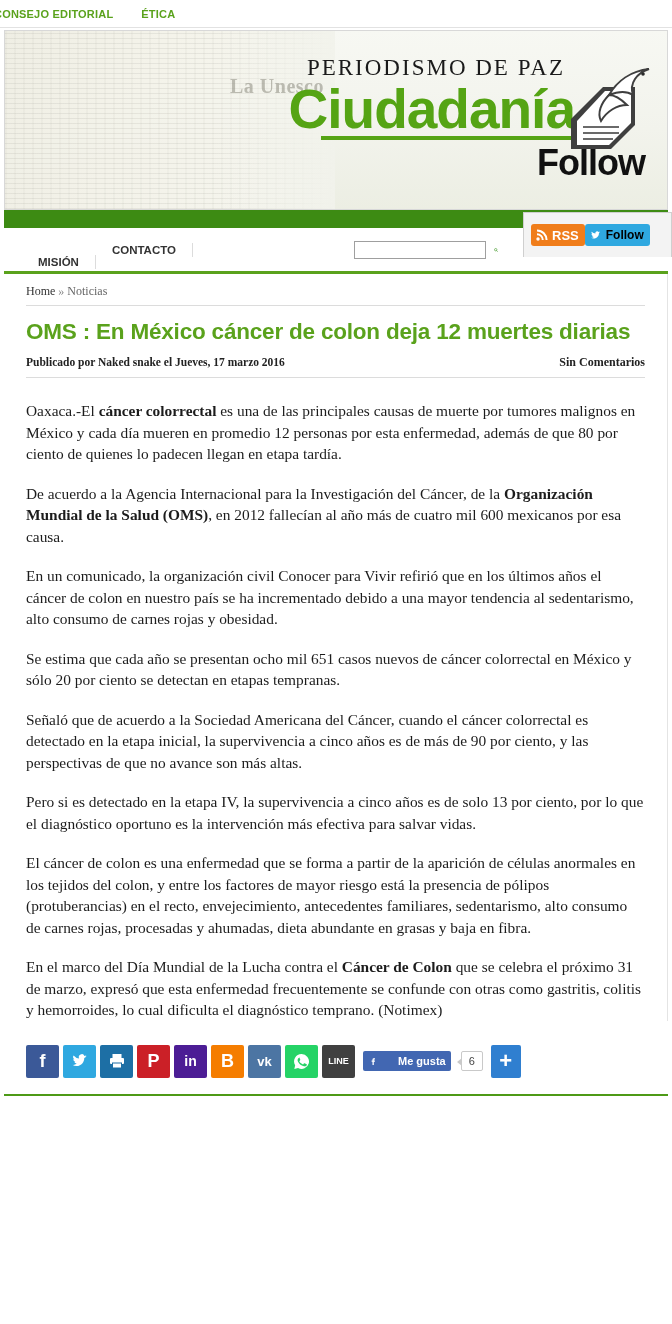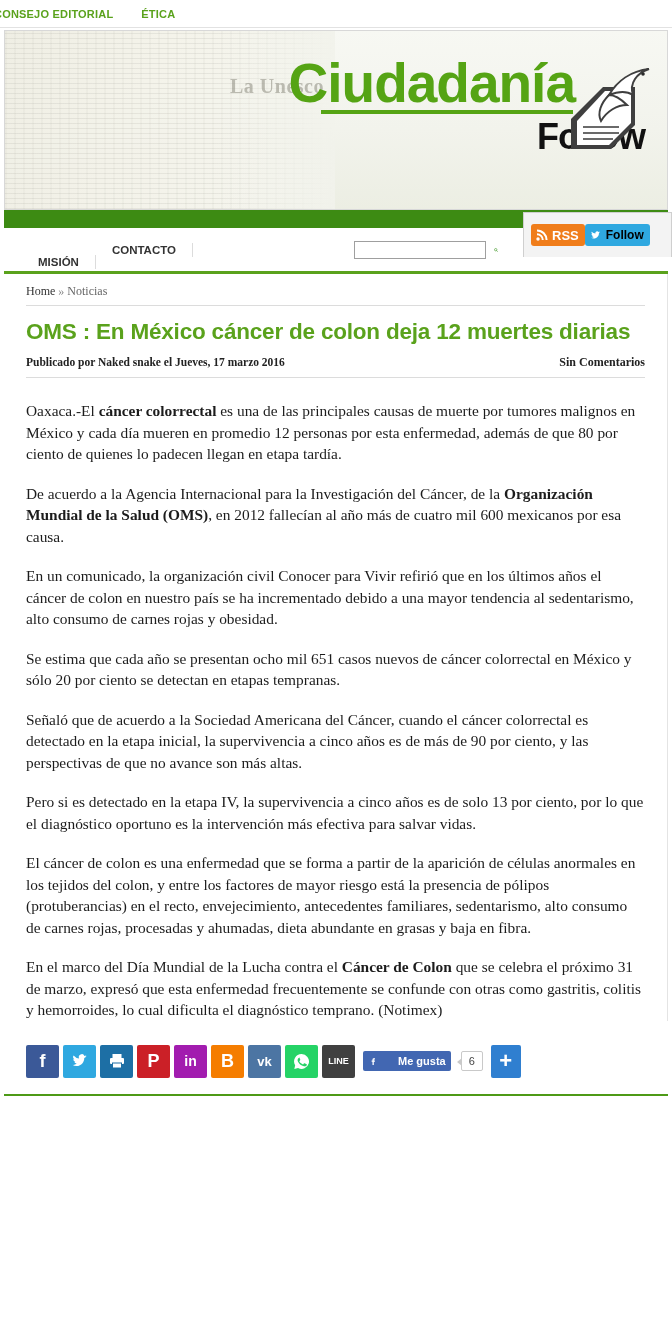--- a/index.html
+++ b/index.html
@@ -273,21 +273,21 @@
     color: #fff;
     font-family: "Liberation Sans", sans-serif;
     font-weight: bold;
     font-size: 18px;
     border-radius: 2px;
   }
   .fb   { background:#3b5998; }
   .tw   { background:#2fa8e0; }
   .pr   { background:#1d6fa5; }
   .pin  { background:#cb2027; }
-  .li   { background:#a21caf; }
+  .li   { background:#4c1d95; }
   .bl   { background:#f57d00; }
   .vk   { background:#4c75a3; }
   .wa   { background:#25d366; }
   .line { background:#404040; }
   .fblike {
     height: 20px;
     display: flex; align-items: center;
     background: #4267b2;
     color: #fff;
     font-family: "Liberation Sans", sans-serif;
@@ -338,20 +338,21 @@
 <div class="topnav">
   <a href="#" class="tn1">CONSEJO EDITORIAL</a>
   <a href="#" class="tn2">ÉTICA</a>
 </div>
 
 <div class="masthead">
   <div class="paper-texture"></div>
   <div class="texture-head">La Unesco</div>
 
   <div class="logo-block">
+    <div class="logo-kicker">PERIODISMO DE PAZ</div>
     <div class="logo-main">Ciudadanía</div>
     <div class="logo-underline"></div>
     <div class="logo-sub">Follow</div>
   </div>
 
   <svg class="dove" viewBox="0 0 100 110">
     <path d="M14 88 L54 88 L78 64 L78 26 L46 26 L14 58 Z" fill="#3f3f3f"></path>
     <path d="M20 84 L52 84 L74 62 L74 30 L48 30 L20 60 Z" fill="#ffffff"></path>
     <path d="M26 66 L62 66 M26 72 L62 72 M26 78 L56 78" stroke="#6a6a6a" stroke-width="2"></path>
     <path d="M92 8 C74 10 60 20 52 34 C62 30 70 30 76 34 C72 22 80 12 92 8 Z" fill="#ffffff" stroke="#3f3f3f" stroke-width="2"></path>

